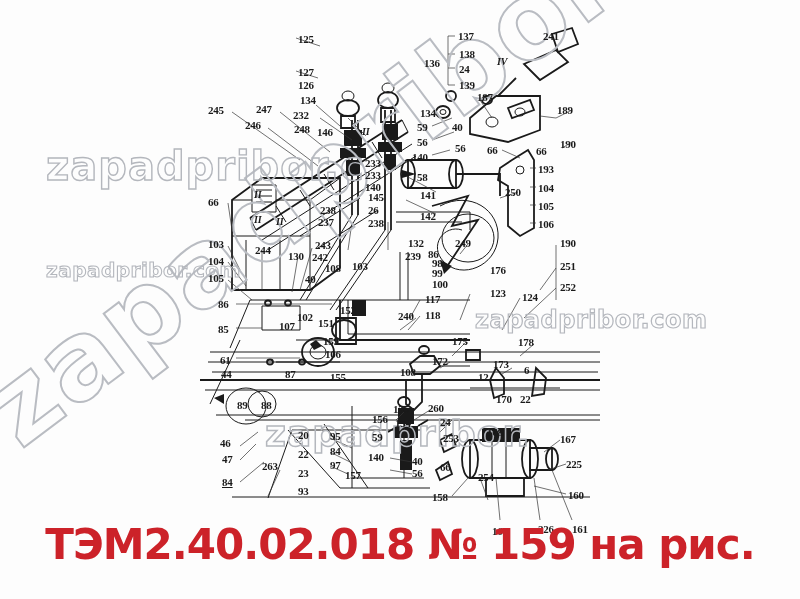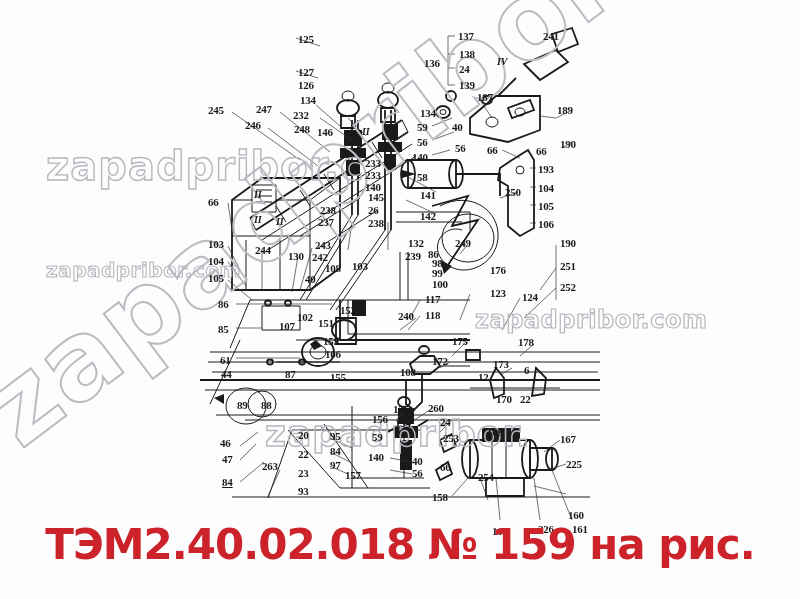--- a/index.html
+++ b/index.html
@@ -486,21 +486,21 @@
       <div class="callout" style="left: 412px; top: 468px;">56</div>
       <div class="callout" style="left: 440px; top: 462px;">66</div>
       <div class="callout" style="left: 432px; top: 492px;">158</div>
       <div class="callout" style="left: 478px; top: 472px;">254</div>
       <div class="callout" style="left: 478px; top: 372px;">12</div>
       <div class="callout" style="left: 496px; top: 394px;">170</div>
       <div class="callout" style="left: 520px; top: 394px;">22</div>
       <div class="callout" style="left: 487px; top: 427px;">168</div>
       <div class="callout" style="left: 560px; top: 434px;">167</div>
       <div class="callout" style="left: 566px; top: 459px;">225</div>
-      <div class="callout" style="left: 568px; top: 490px; margin-top: 20px;">160</div>
+      <div class="callout" style="left: 568px; top: 490px;">160</div>
       <div class="callout" style="left: 492px; top: 526px;">163</div>
       <div class="callout" style="left: 538px; top: 524px;">226</div>
       <div class="callout" style="left: 572px; top: 524px;">161</div>
       <div class="callout rn" style="left: 254px; top: 190px;">II</div>
       <div class="callout rn" style="left: 254px; top: 215px;">II</div>
       <div class="callout rn" style="left: 276px; top: 217px;">II</div>
       <div class="callout rn" style="left: 497px; top: 57px;">IV</div>
       <div class="callout rn" style="left: 362px; top: 127px;">II</div>
     </div>
 

